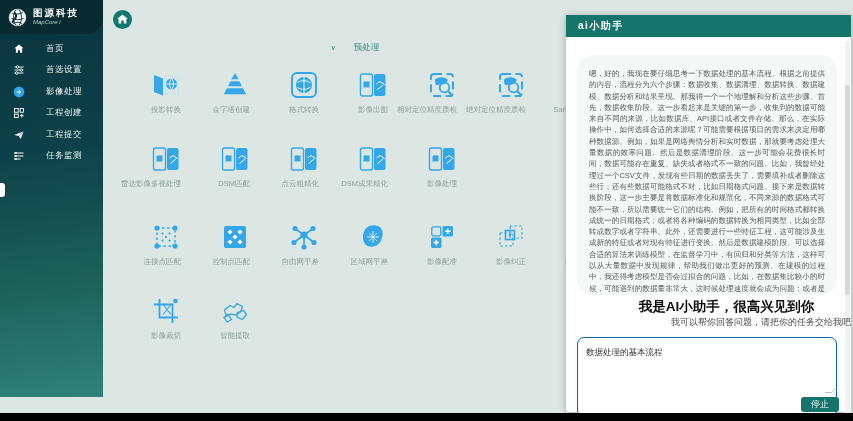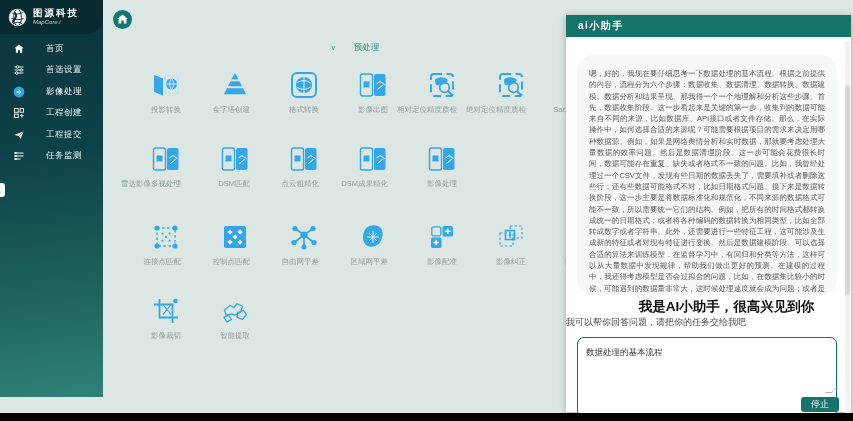--- a/index.html
+++ b/index.html
@@ -48,21 +48,21 @@
               box-shadow:0 1px 7px rgba(0,0,0,.28); border-radius:2px; z-index:4; }
   .ai-header { position:absolute; top:0; left:0; right:0; height:22px; background:#15756b; color:#fff;
                font-size:10px; font-weight:bold; line-height:22px; padding-left:12px; letter-spacing:1.5px; }
   .ai-bubble { position:absolute; left:11px; top:40px; width:260px; height:240px; background:#f6f7f7;
                border-radius:16px; padding:13px 12px; overflow:hidden; }
   .ai-bubble p { font-size:7.5px; color:#5c5c5c; line-height:11.3px; text-align:justify; }
   .ai-scroll-track { position:absolute; right:1px; top:26px; width:5px; height:382px; background:#f2f2f2; border-radius:3px; }
   .ai-scroll-thumb { position:absolute; right:1px; top:70px; width:5px; height:210px; background:#d7d7d7; border-radius:3px; cursor:pointer; }
   .ai-greet-title { position:absolute; top:283px; left:0; width:100%; text-align:center;
                     font-size:13.5px; font-weight:bold; color:#0d0d0d;padding-left:36px; }
-  .ai-greet-sub { position:absolute; top:301px; left:0; width:100%; text-align:left; font-size:9px; color:#4a4a4a; }
+  .ai-greet-sub { position:absolute; top:301px; left:0; width:100%; text-align:right; font-size:9px; color:#4a4a4a; }
   .ai-input { position:absolute; left:11px; top:322px; width:260px; height:80px; border:1px solid #0369a1;
               border-radius:7px; font-size:8.5px; color:#333; padding:9px 8px; resize:none;
               box-shadow:0 1px 3px rgba(0,0,0,.05); font-family:inherit; outline:none; }
   .resize-corner { position:absolute; left:264px; top:371px; width:7px; height:7px;
                    border-right:1px solid #aaa; border-bottom:1px solid #aaa; transform:skew(-45deg) translateX(-2px); opacity:.8; }
   .ai-stop { position:absolute; right:12px; top:382px; width:38px; height:15px; background:#15756b; color:#fff;
              font-size:9px; border:none; border-radius:3px; cursor:pointer; line-height:15px; text-align:center; }
 
   .bottom-bar { position:absolute; left:0; bottom:0; width:853px; height:8px; background:#000; z-index:6; }
 </style>

